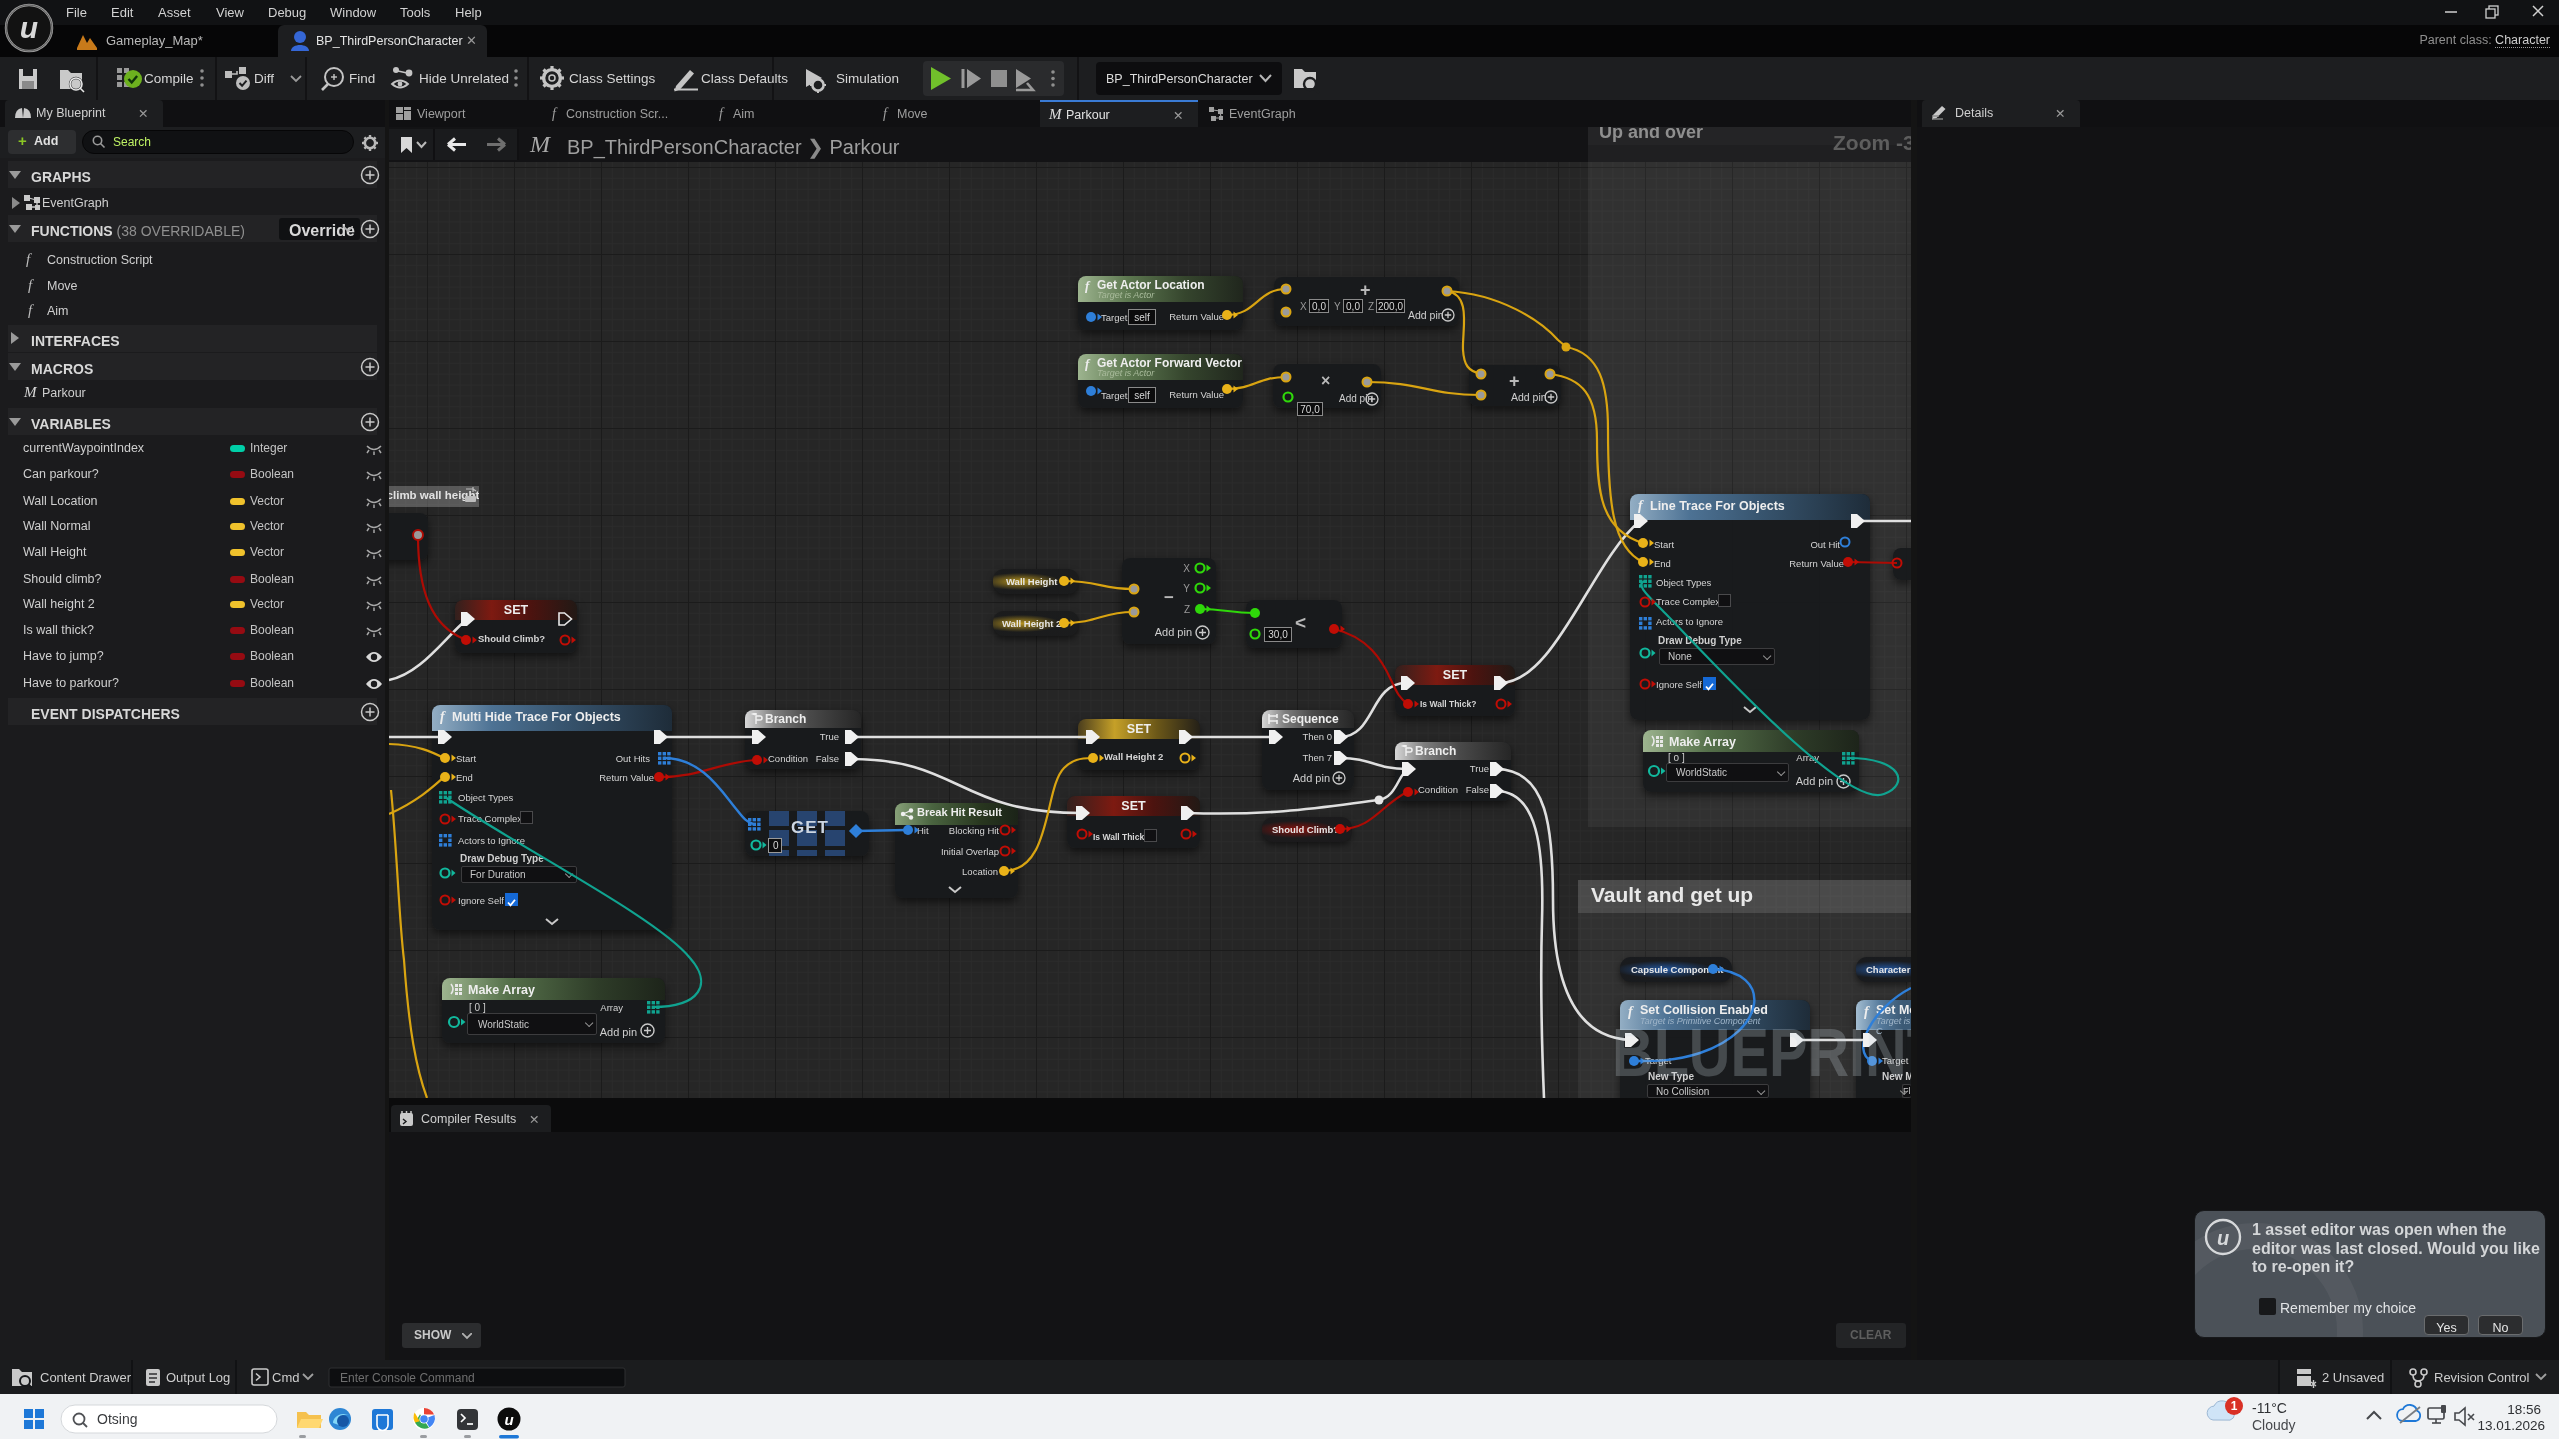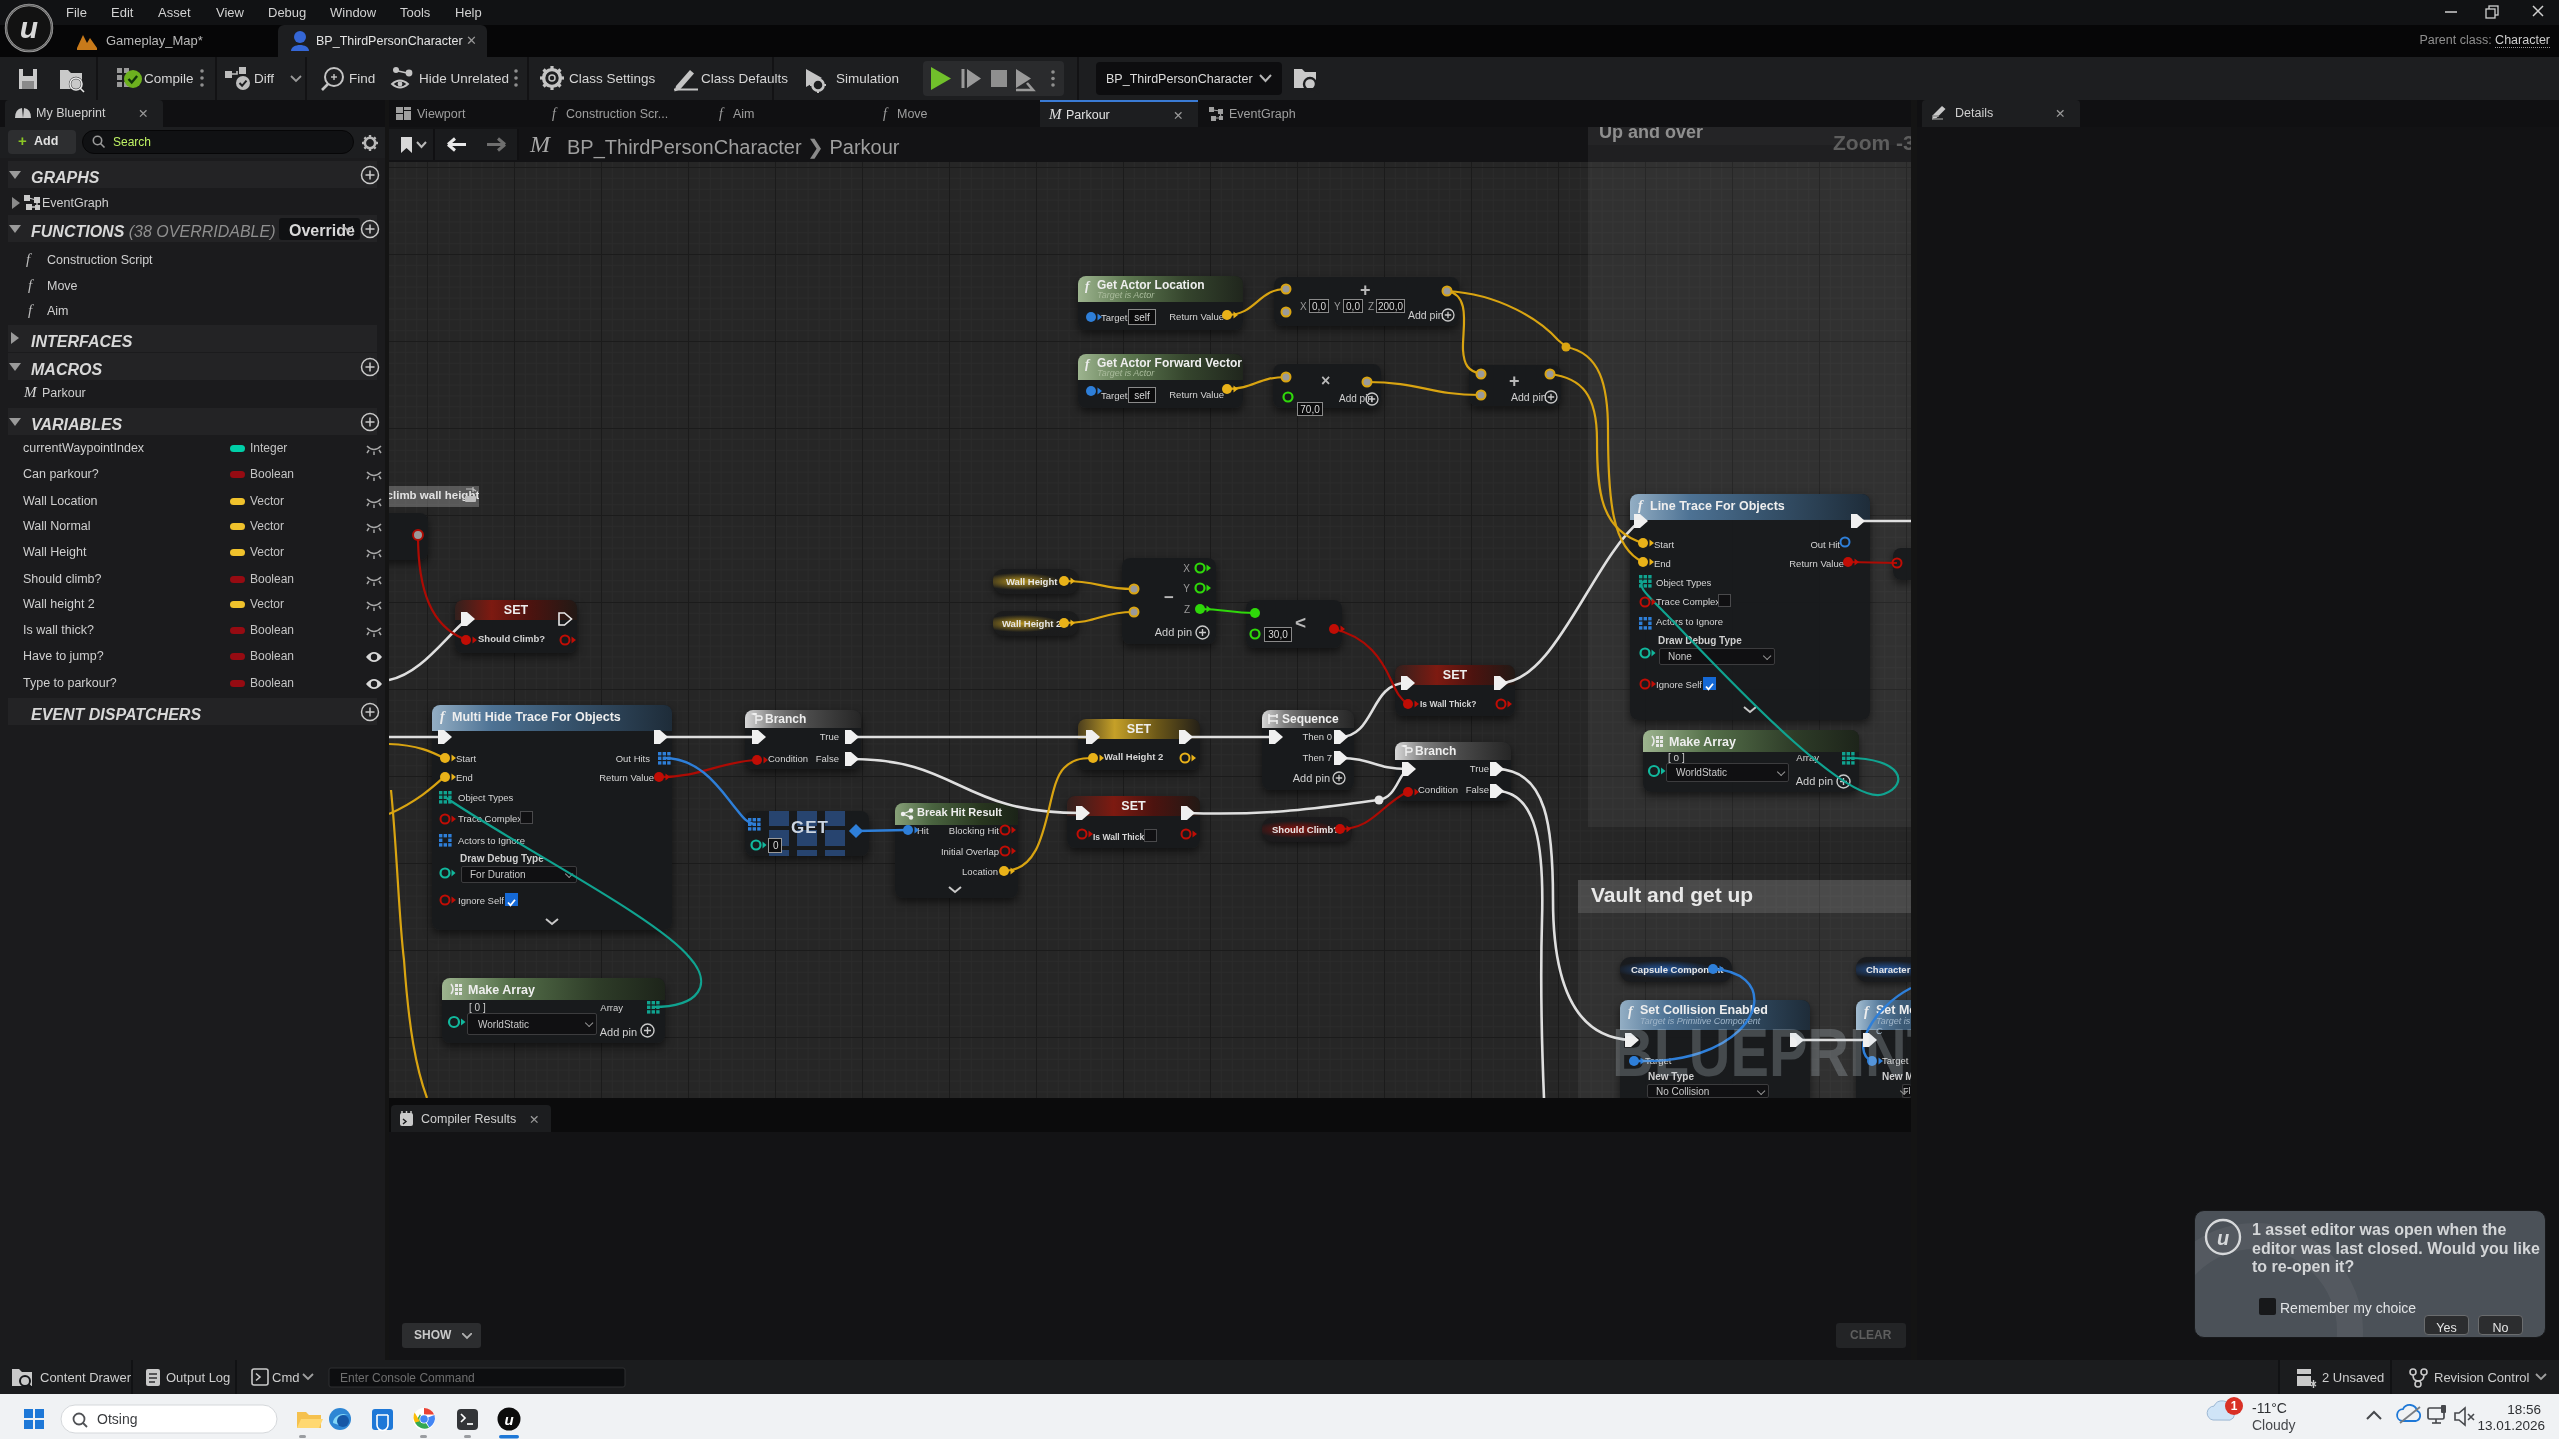--- a/index.html
+++ b/index.html
@@ -40,21 +40,21 @@
 }
 #gworld { position:absolute; left:-389px; top:-127px; width:2559px; height:1439px; }
 #compiler { left:389px; top:1098px; width:1522px; height:262px; background:#131315; }
 #ctabrow { position:absolute; left:0; top:0; width:1522px; height:34px; background:#0b0b0c; }
 
 
 #statusbar { left:0; top:1360px; width:2559px; height:34px; background:#1b1c1e; color:#c6c6c6; font-size:13px; }
 #taskbar { left:0; top:1394px; width:2559px; height:45px; background:#f0f2f4; }
 
 
-.sechead { position:absolute; left:8px; width:369px; height:27px; background:#232325; color:#d8d8d8; font-size:16px; font-weight:bold;font-style:italic; }
+.sechead { position:absolute; left:8px; width:369px; height:27px; background:#232325; color:#d8d8d8; font-size:14px; font-weight:bold; }
 .tree { position:absolute; color:#cfcfcf; font-size:12.5px; }
 .pill { position:absolute; width:15px; height:7px; border-radius:3.5px; }
 .typ { position:absolute; font-size:12px; color:#c4c4c4; }
 
 
 .node { position:absolute; background:rgba(24,26,28,0.96); border-radius:8px;
   box-shadow:0 4px 9px rgba(0,0,0,0.55); color:#cfcfcf; }
 .nh { position:absolute; left:0; top:0; right:0; height:25px; border-radius:8px 8px 0 0;
   font-size:12px; font-weight:bold; color:#eee; }
 .nh .t { position:absolute; left:24px; top:5px; white-space:nowrap; }
@@ -419,21 +419,21 @@
       <div class="typ" style="left:250px;top:445px;">Boolean</div>
     <div class="tree" style="left:23px;top:470px;">Wall height 2</div>
       <div class="pill" style="left:230px;top:474px;background:#f0c22c"></div>
       <div class="typ" style="left:250px;top:470px;">Vector</div>
     <div class="tree" style="left:23px;top:496px;">Is wall thick?</div>
       <div class="pill" style="left:230px;top:500px;background:#960b12"></div>
       <div class="typ" style="left:250px;top:496px;">Boolean</div>
     <div class="tree" style="left:23px;top:522px;">Have to jump?</div>
       <div class="pill" style="left:230px;top:526px;background:#960b12"></div>
       <div class="typ" style="left:250px;top:522px;">Boolean</div>
-    <div class="tree" style="left:23px;top:549px;">Type to parkour?</div>
+    <div class="tree" style="left:23px;top:549px;">Have to parkour?</div>
       <div class="pill" style="left:230px;top:553px;background:#960b12"></div>
       <div class="typ" style="left:250px;top:549px;">Boolean</div>
     <svg width="18" height="280" style="position:absolute;left:366px;top:314px">
       <g stroke="#a8a8a8" stroke-width="1.5" fill="none">
         <path d="M1 5 Q8 12 15 5 M3 9 l-2 3 M8 10.5 l0 3.5 M13 9 l2 3"></path>
         <path d="M1 31 Q8 38 15 31 M3 35 l-2 3 M8 36.5 l0 3.5 M13 35 l2 3"></path>
         <path d="M1 58 Q8 65 15 58 M3 62 l-2 3 M8 63.5 l0 3.5 M13 62 l2 3"></path>
         <path d="M1 83 Q8 90 15 83 M3 87 l-2 3 M8 88.5 l0 3.5 M13 87 l2 3"></path>
         <path d="M1 109 Q8 116 15 109 M3 113 l-2 3 M8 114.5 l0 3.5 M13 113 l2 3"></path>
         <path d="M1 136 Q8 143 15 136 M3 140 l-2 3 M8 141.5 l0 3.5 M13 140 l2 3"></path>

